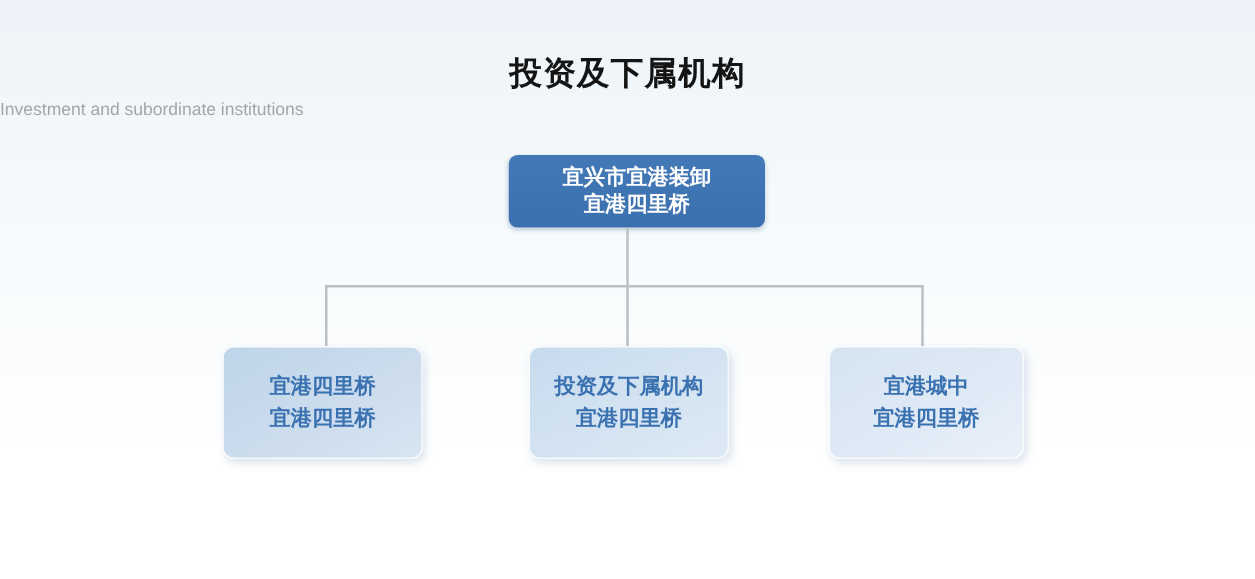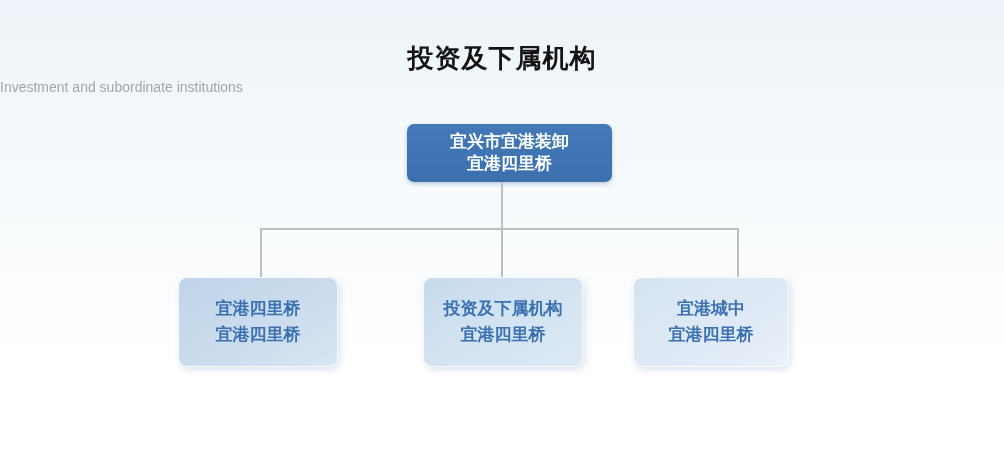--- a/index.html
+++ b/index.html
@@ -73,21 +73,21 @@
     left: 178px;
     width: 160px;
     background: linear-gradient(150deg, #bed4e8 0%, #cdddee 60%, #d8e5f2 100%);
   }
   .node-child-2 {
     left: 423px;
     width: 160px;
     background: linear-gradient(150deg, #c7dbee 0%, #d5e4f2 60%, #dde9f5 100%);
   }
   .node-child-3 {
-    left: 633px;
+    left: 663px;
     width: 156px;
     background: linear-gradient(150deg, #d5e3f1 0%, #e0eaf6 60%, #e9f1f9 100%);
   }
   .connector {
     position: absolute;
     background: #bcc0c3;
   }
   .conn-root-drop   { left: 501px; top: 182px; width: 2px;  height: 46px; }
   .conn-horizontal  { left: 260px; top: 228px; width: 479px; height: 2px; }
   .conn-drop-left   { left: 260px; top: 229px; width: 2px;  height: 48px; }

